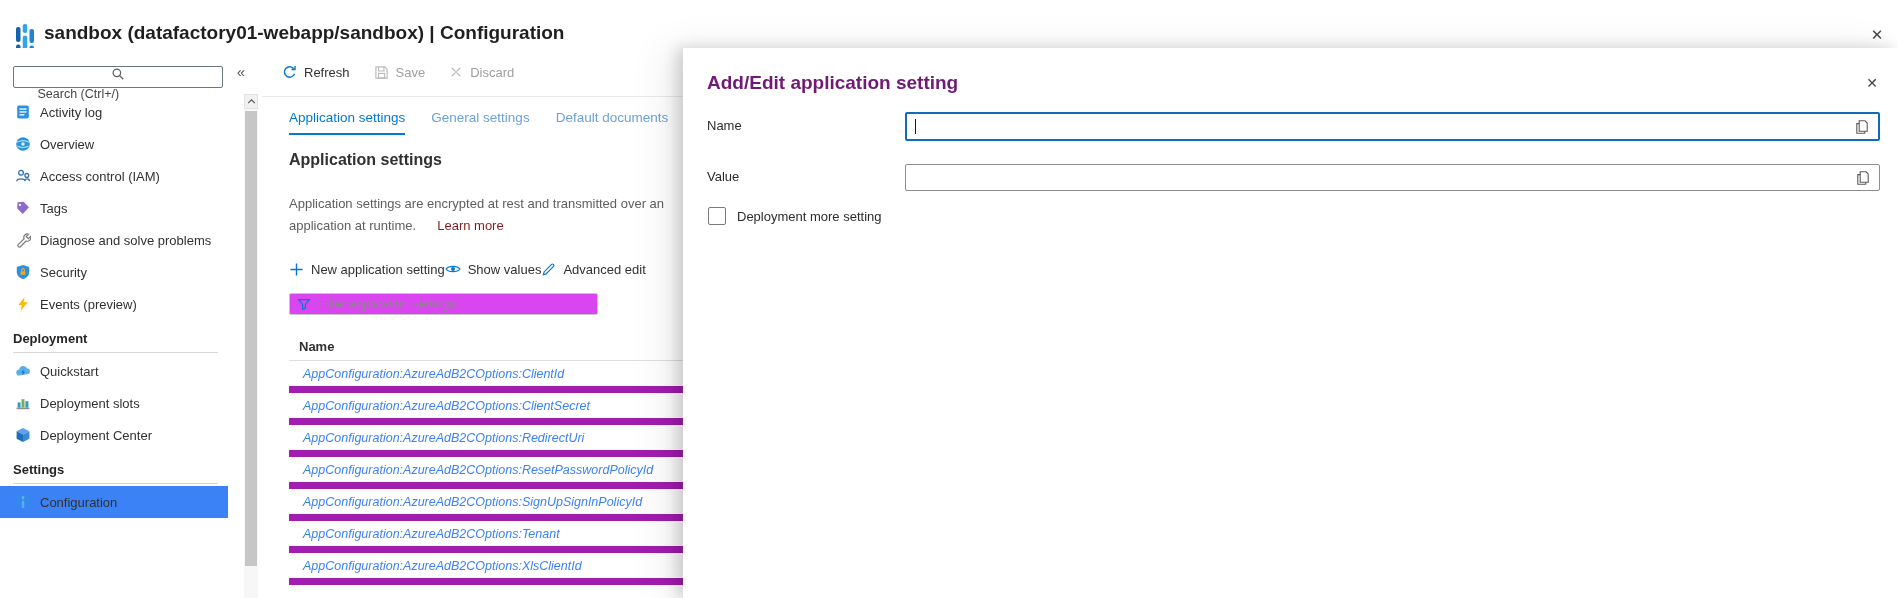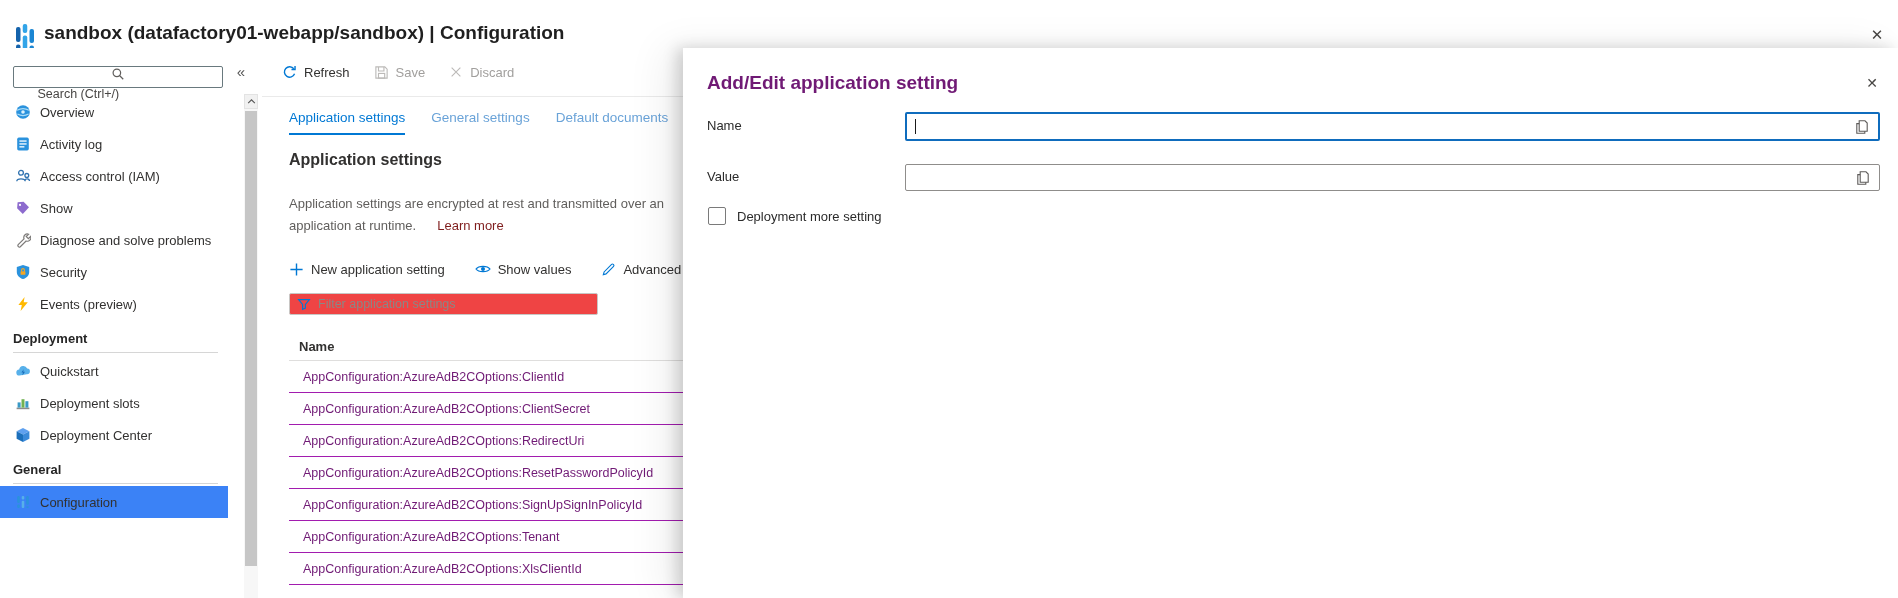--- a/index.html
+++ b/index.html
@@ -46,31 +46,31 @@
   .toolbar { height:49px; display:flex; align-items:center; padding-left:20px; gap:24px;
              border-bottom:1px solid #eaeaea;text-align:center; }
   .tb-item { display:flex; align-items:center; gap:7px; font-size:13px; color:#323130; cursor:pointer; white-space:nowrap; }
   .tb-item.disabled { color:#a19f9d; cursor:default; }
   .tabs { display:flex; gap:26px; padding-left:27px; margin-top:13px; }
   .tab { font-size:13.5px; color:#6aa3d8; padding-bottom:8px; cursor:pointer; white-space:nowrap; }
   .tab.selected { color:#0078d4; border-bottom:2px solid #0078d4; }
   .content-heading { margin:16px 0 0 27px; height:20px; font-size:16px; font-weight:700; color:#323130; }
   .desc { margin:22px 0 0 27px; font-size:13px; color:#605e5c; line-height:22px; white-space:nowrap; }
   .learn-more { color:#7f1d1d; cursor:pointer; margin-left:21px; }
-  .actions { display:flex; align-items:center; gap:30px; margin:18px 0 0 27px; height:28px; white-space:nowrap; }
+  .actions { display:flex; align-items:center; margin:18px 0 0 27px; height:28px; white-space:nowrap; }
   .action { display:flex; align-items:center; gap:7px; font-size:13px; color:#323130; cursor:pointer; }
   .filter-box { margin:10px 0 0 27px; width:309px; height:22px; border:1px solid #c8c6c4; border-radius:2px;
-                display:flex; align-items:center; gap:7px; padding:0 7px; background:#ef4444; }
+                display:flex; align-items:center; gap:7px; padding:0 7px; background:#d946ef; }
   .filter-box input { border:none; outline:none; flex:1; min-width:0; font-size:12.5px;
                       font-family:"Liberation Sans",sans-serif; color:#323130; background:transparent; }
   .filter-box input::placeholder { color:#8a8886; }
   .table-header { margin:18px 0 0 27px; height:28px; display:flex; align-items:center; padding-left:10px;
                   font-size:13px; font-weight:700; color:#323130; border-bottom:1px solid #dfdedd; }
   .table-row { margin-left:27px; height:32px; display:flex; align-items:center; padding-left:14px;
-               font-size:12.5px; color:#701a75; border-bottom:1px solid #a21caf; white-space:nowrap; cursor:pointer; }
+               font-size:12.5px; color:#3b82f6; border-bottom:7px solid #a21caf; white-space:nowrap; cursor:pointer;font-style:italic; }
 
   
   .panel { position:absolute; left:683px; top:48px; width:1215px; height:550px; background:#fff;
            box-shadow:-6px 0 14px rgba(0,0,0,.16), -18px 0 38px rgba(0,0,0,.07); }
   .panel-title { position:absolute; left:24px; top:24px; font-size:19px; font-weight:700; color:#701a75; }
   .panel-close { position:absolute; right:16px; top:25px; width:20px; height:20px; font-size:14px; font-weight:300;
                  color:#484644; display:flex; align-items:center; justify-content:center; cursor:pointer; }
   .field-label { position:absolute; left:24px; font-size:13px; color:#2b2b2b; }
   .input-box { position:absolute; left:222px; width:975px; display:flex; align-items:center;
                padding:0 8px; background:#fff; }
@@ -108,58 +108,58 @@
       <svg width="14" height="14" viewBox="0 0 16 16" fill="none" stroke="#605e5c" stroke-width="1.4">
         <circle cx="6.7" cy="6.7" r="4.3"></circle>
           <path d="M10 10 L14 14"></path>
       </svg>
       <input type="text" placeholder="Search (Ctrl+/)" style="">
     </div>
 
     <div class="menu-item">
       <span class="mi">
         <svg viewBox="0 0 16 16">
+            <rect x="2.2" y="1.6" width="11.6" height="12.8" rx="1.6" fill="#2a92dd"></rect>
+          <rect x="4.4" y="4.4" width="7.2" height="1.3" fill="#fff"></rect>
+            <rect x="4.4" y="7.3" width="7.2" height="1.3" fill="#fff"></rect>
+          <rect x="4.4" y="10.2" width="5" height="1.3" fill="#fff"></rect>
+          </svg>
+      </span>
+      <span>Activity log</span>
+    </div>
+    <div class="menu-item">
+      <span class="mi">
+        <svg viewBox="0 0 16 16">
             <circle cx="8" cy="8" r="6.8" fill="#2a92dd"></circle>
           <path d="M2 6.2 C6 4 10 4 14 6.2" stroke="#aadcf7" stroke-width="1.2" fill="none"></path>
           <path d="M2.4 10 C6 12 10 12 13.6 10" stroke="#aadcf7" stroke-width="1.2" fill="none"></path>
           <circle cx="8" cy="8" r="1.8" fill="#d9f0fc"></circle>
           </svg>
       </span>
       <span>Overview</span>
-    </div>
-    <div class="menu-item">
-      <span class="mi">
-        <svg viewBox="0 0 16 16">
-            <rect x="2.2" y="1.6" width="11.6" height="12.8" rx="1.6" fill="#2a92dd"></rect>
-          <rect x="4.4" y="4.4" width="7.2" height="1.3" fill="#fff"></rect>
-            <rect x="4.4" y="7.3" width="7.2" height="1.3" fill="#fff"></rect>
-          <rect x="4.4" y="10.2" width="5" height="1.3" fill="#fff"></rect>
-          </svg>
-      </span>
-      <span>Activity log</span>
     </div>
     <div class="menu-item">
       <span class="mi">
         <svg viewBox="0 0 16 16" fill="none" stroke="#3173b0" stroke-width="1.3">
           <circle cx="6" cy="4.8" r="2.4"></circle>
             <path d="M1.8 13.2 c0-3.2 8.4-3.2 8.4 0"></path>
           <circle cx="11.8" cy="7.4" r="1.9"></circle>
             <path d="M9.8 12.4 c.5-2.2 4.6-2.2 4.7.6"></path>
           </svg>
       </span>
       <span>Access control (IAM)</span>
     </div>
     <div class="menu-item">
       <span class="mi">
         <svg viewBox="0 0 16 16">
             <path d="M8.6 1.8 L14 7.2 L7.8 13.9 L2.1 8.3 L2.6 2.3 Z" fill="#8d6bce"></path>
           <circle cx="5" cy="4.9" r="1.1" fill="#fff"></circle>
           </svg>
       </span>
-      <span>Show</span>
+      <span>Tags</span>
     </div>
     <div class="menu-item">
       <span class="mi">
         <svg viewBox="0 0 16 16">
             <path d="M13.6 2.2 a3.6 3.6 0 0 0-4.6 4.6 L3.2 12.6 a1.5 1.5 0 0 0 2.1 2.1 L11.1 9 a3.6 3.6 0 0 0 4.6-4.6 L13.4 6.7 11.2 4.5 Z" fill="none" stroke="#7d7b79" stroke-width="1.2"></path>
           </svg>
       </span>
       <span>Diagnose and solve problems</span>
     </div>
     <div class="menu-item">
@@ -208,21 +208,21 @@
       <span class="mi">
         <svg viewBox="0 0 16 16">
             <path d="M8 1 L14.4 4.2 8 7.4 1.6 4.2 Z" fill="#5ea0ef"></path>
           <path d="M1.6 4.2 8 7.4 V14.9 L1.6 11.7 Z" fill="#1b6fbb"></path>
             <path d="M14.4 4.2 8 7.4 V14.9 L14.4 11.7 Z" fill="#3b8ad9"></path>
           </svg>
       </span>
       <span>Deployment Center</span>
     </div>
 
-    <div class="section-label">General</div>
+    <div class="section-label">Settings</div>
     <hr class="section-divider">
 
     <div class="menu-item selected">
       <span class="mi">
         <svg viewBox="0 0 16 16" fill="#2a92dd">
           <rect x="2.2" y="2" width="2.6" height="7" rx="1"></rect>
             <rect x="2.2" y="10.4" width="2.6" height="3.6" rx="1"></rect>
           <rect x="6.7" y="2" width="2.6" height="3.4" rx="1" fill="#57b0ea"></rect>
             <rect x="6.7" y="6.8" width="2.6" height="7.2" rx="1" fill="#57b0ea"></rect>
           <rect x="11.2" y="2" width="2.6" height="8.8" rx="1"></rect>

